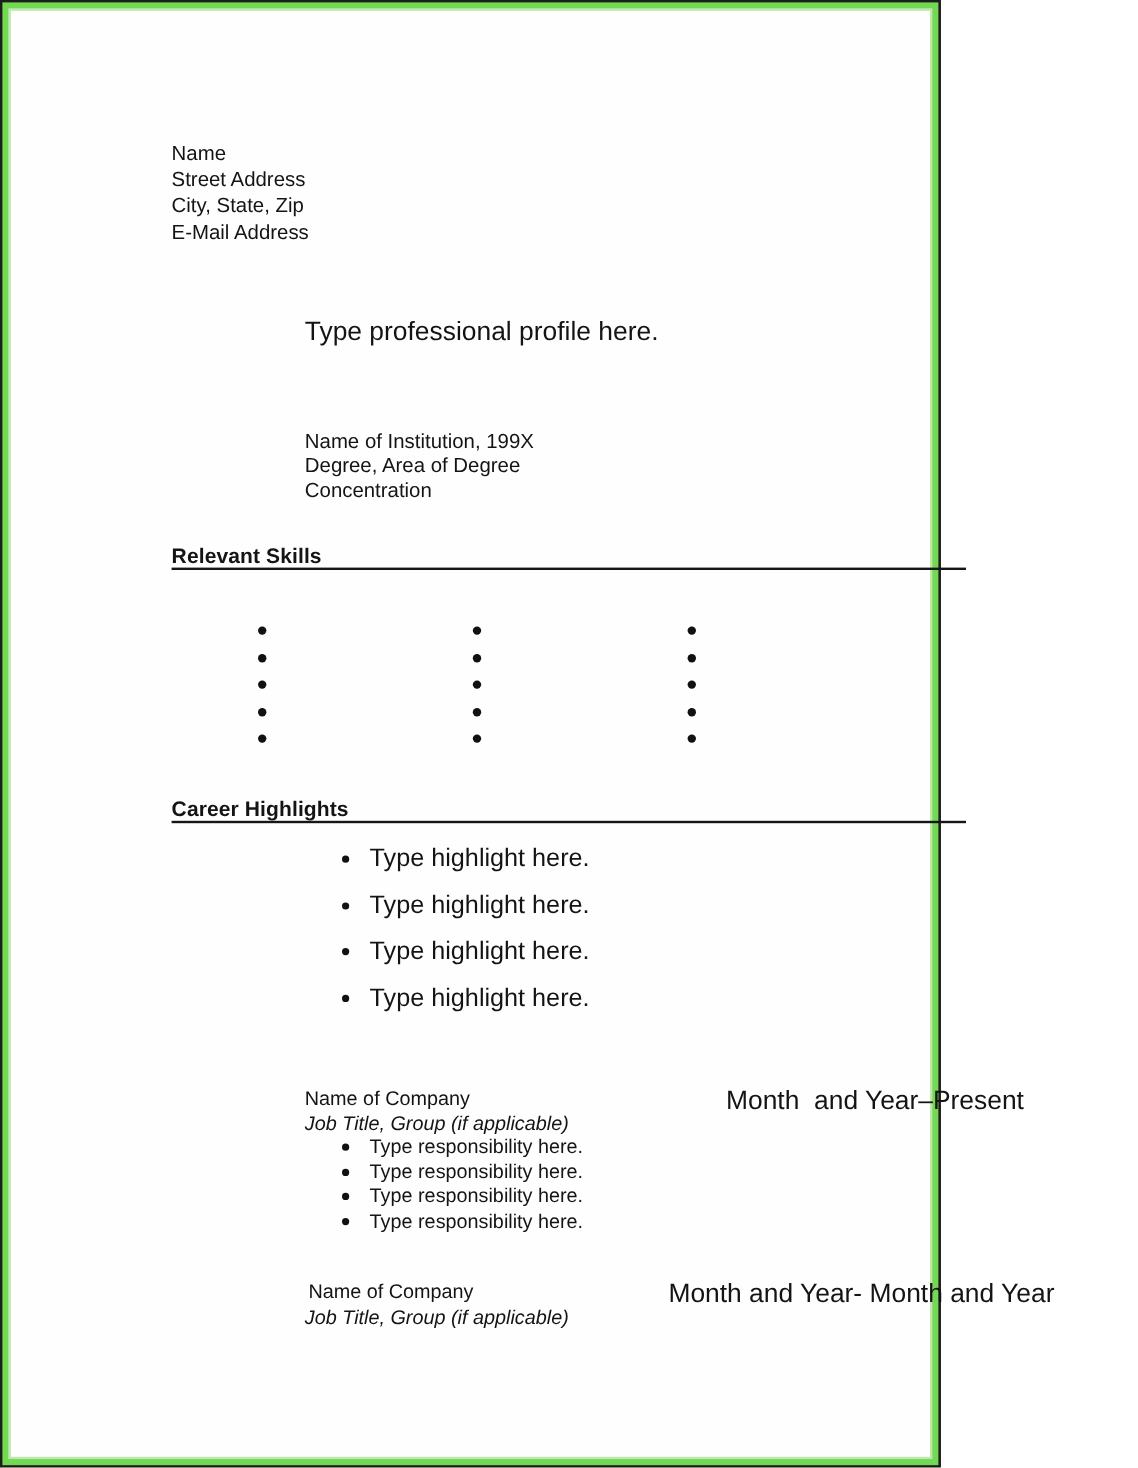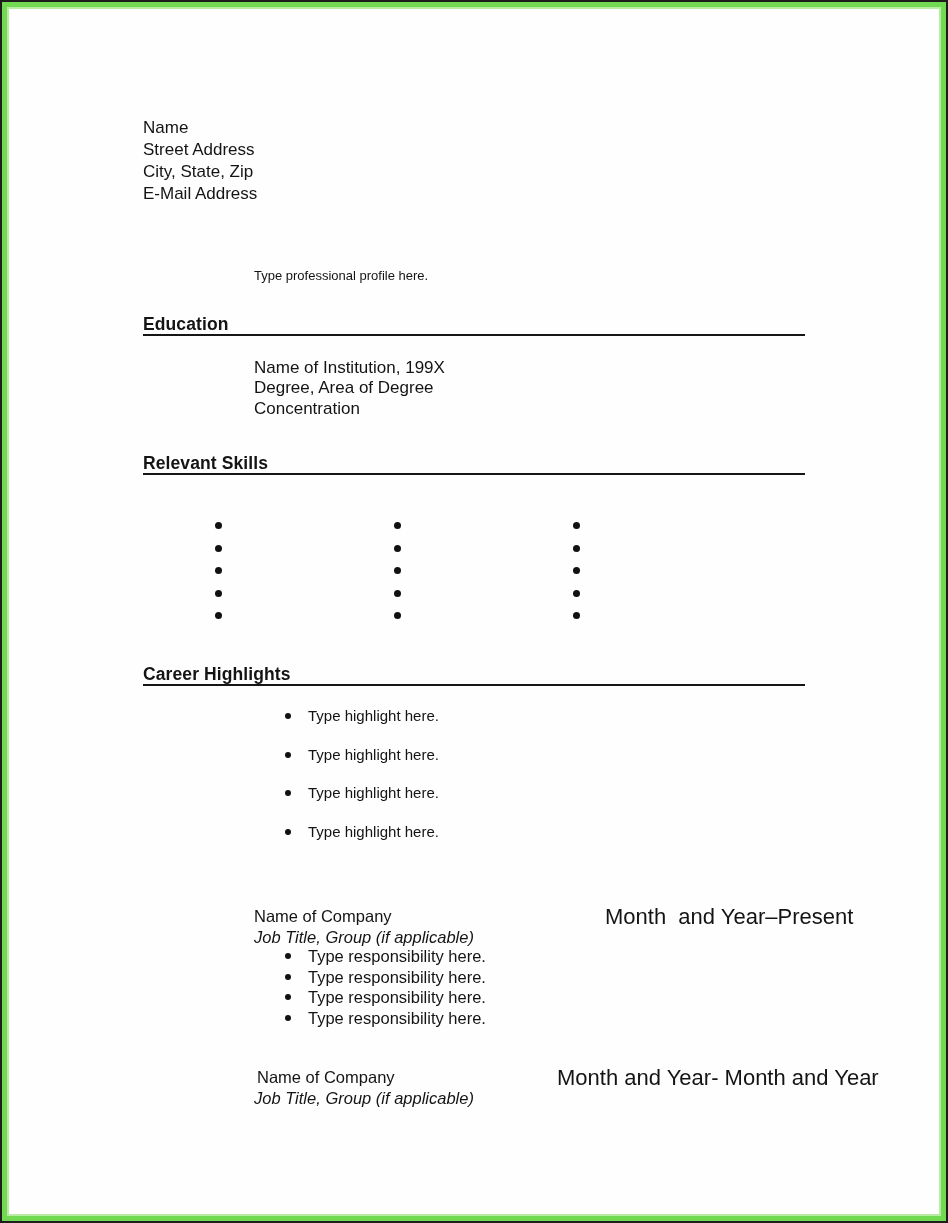--- a/index.html
+++ b/index.html
@@ -3,21 +3,21 @@
 <meta charset="utf-8">
 <style>
   html, body {
     margin: 0;
     padding: 0;
     background: #ffffff;
     font-family: "Liberation Sans", sans-serif;
   }
   .page {
     position: relative;
-    width: 948px;
+    width: 784px;
     height: 1223px;
     box-sizing: border-box;
     border: 2px solid #1d1d1b;
     background: #1d1d1b;
   }
   .border-green {
     position: absolute;
     inset: 0;
     border: 5px solid #72d952;
     box-sizing: border-box;
@@ -29,21 +29,21 @@
     box-sizing: border-box;
     background: #fefefe;
   }
   .sheet {
     position: absolute;
     inset: 0;
     color: #141414;
   }
   
   .abs { position: absolute; }
-  .body-text { font-size: 13px; line-height: 20px; white-space: nowrap; }
+  .body-text { font-size: 22px; line-height: 20px; white-space: nowrap; }
   .italic { }
 
   
   .contact {
     left: 134px; top: 108px;
     font-size: 17px; line-height: 22px;
   }
 
   
   .section-heading {
@@ -91,21 +91,21 @@
     white-space: nowrap;
   }
   .dot6 {
     flex: 0 0 auto;
     width: 6px; height: 6px;
     border-radius: 50%;
     background: #111111;
     margin-top: 6px;
   }
   .hl-list { left: 276px; top: 698px; }
-  .hl-list .bullet-item { margin-bottom: 20.5px; font-size: 15px; line-height: 18px; }
+  .hl-list .bullet-item { margin-bottom: 20.5px; font-size: 21px; line-height: 18px; }
   .hl-list .dot6 { margin-right: 17px; }
 
   .resp-list { left: 276px; top: 939px; }
   .resp-list .bullet-item { margin-bottom: 3.5px; font-size: 16.5px; line-height: 17px; }
   .resp-list .dot6 { margin-right: 17px; margin-top: 5px; }
 
   
   .job-company { font-size: 16.5px; line-height: 19px; white-space: nowrap; }
   .job-dates   { font-size: 22px; line-height: 19px; white-space: pre; }
   .job-title   { font-size: 16.5px; line-height: 19px; font-style: italic; white-space: nowrap; }
@@ -128,21 +128,20 @@
 
         <div class="abs contact">
           <div>Name</div>
           <div>Street Address</div>
           <div>City, State, Zip</div>
           <div>E-Mail Address</div>
         </div>
 
         <div class="abs body-text profile-text">Type professional profile here.</div>
 
-        <div class="abs section-heading h-education">Education</div>
         <div class="abs edu-block">
           <div>Name of Institution, 199X</div>
           <div>Degree, Area of Degree</div>
           <div class="italic">Concentration</div>
         </div>
 
         <div class="abs section-heading h-skills">Relevant Skills</div>
         <div class="abs skills-col skills-col-1">
           <span class="dot7"></span>
           <span class="dot7"></span>

